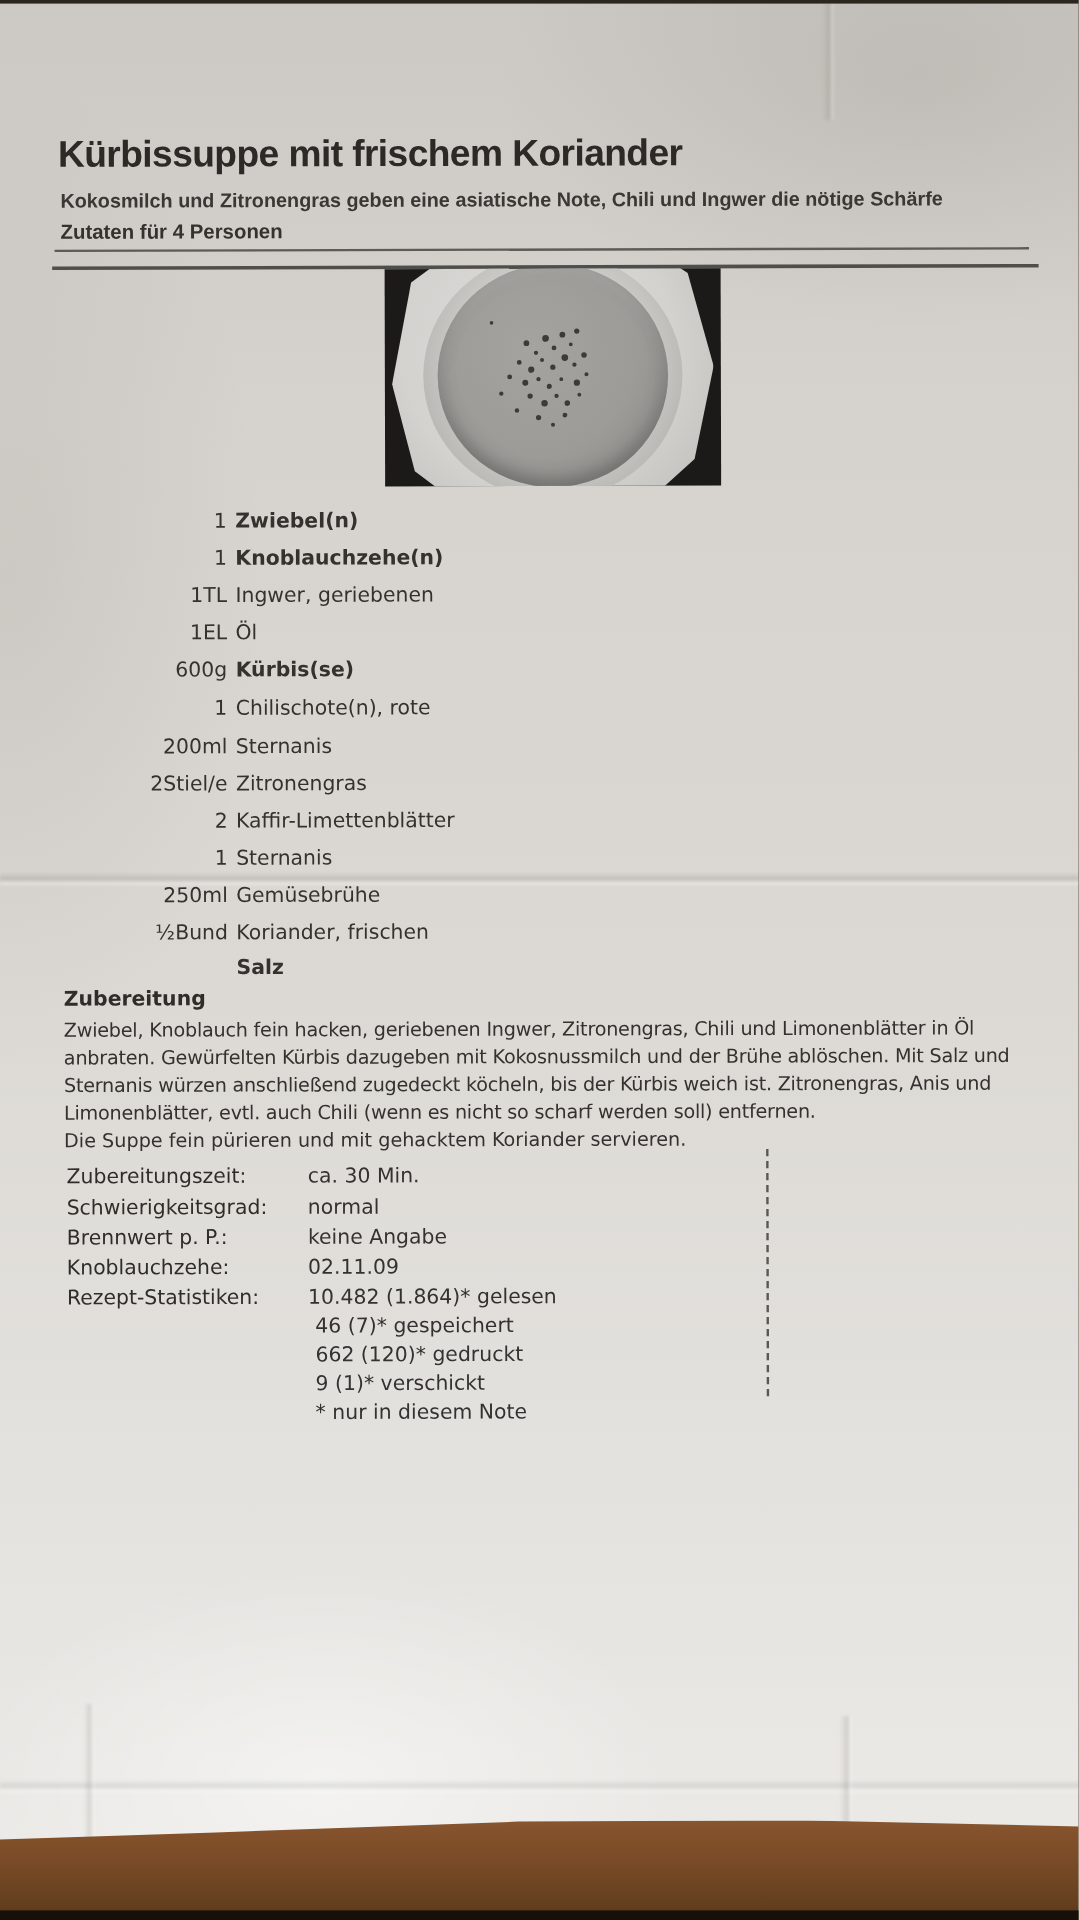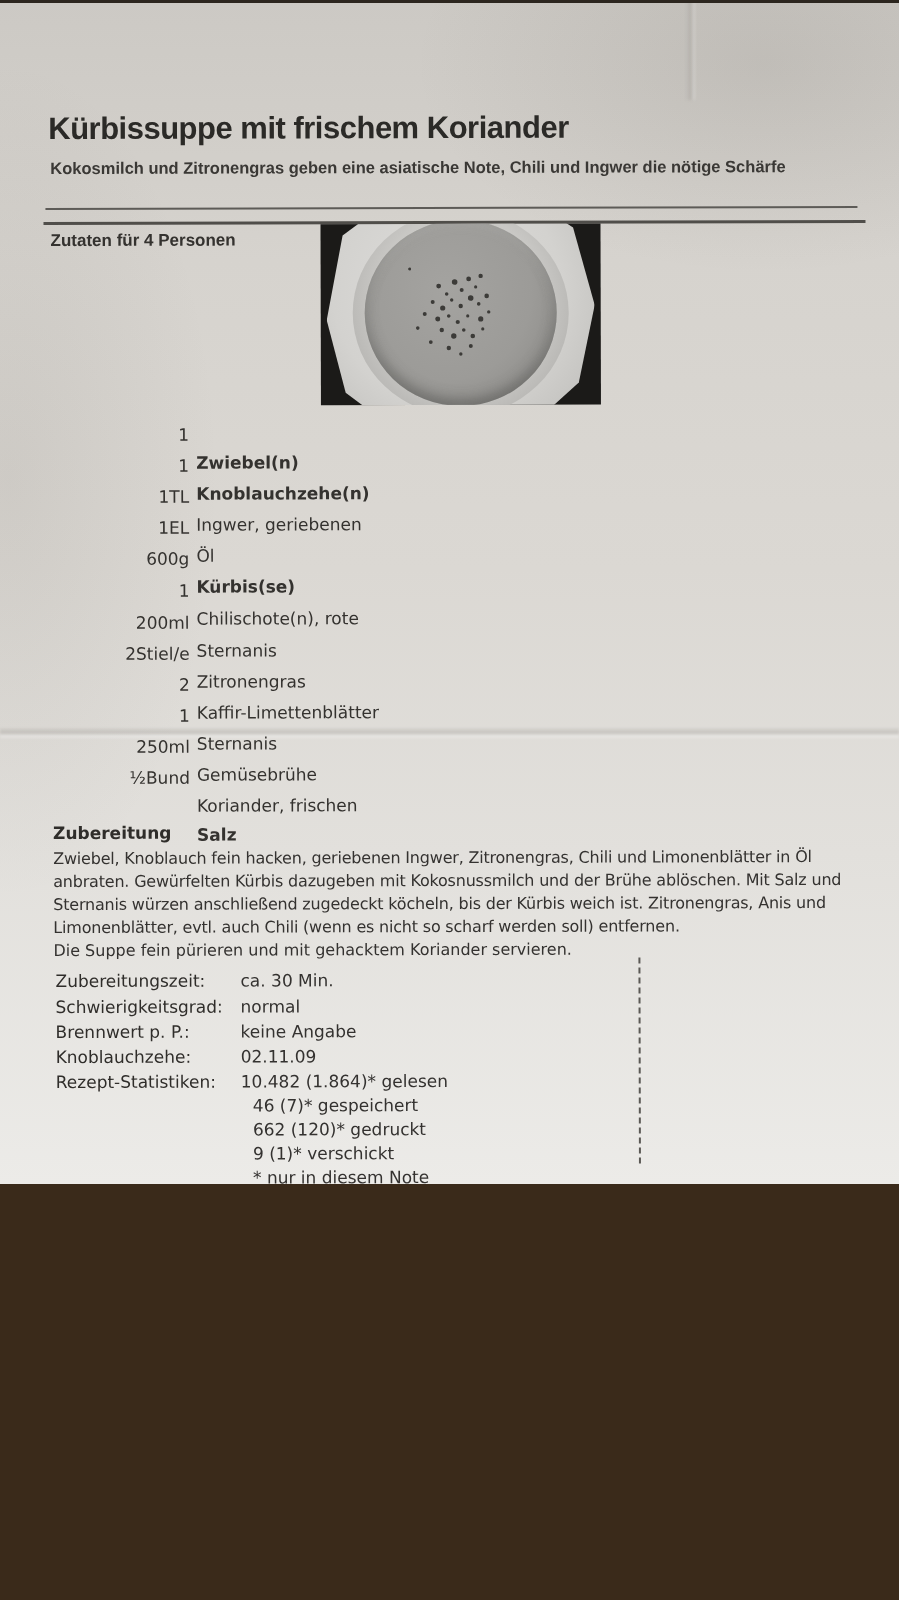--- a/index.html
+++ b/index.html
@@ -1,18 +1,18 @@
 <!DOCTYPE html>
 <html><head>
 <meta charset="utf-8">
 <style>
   html,body{margin:0;padding:0;background:#3a2a1a;}
   .scene{
     position:relative;
-    width:899px;height:1184px;
+    width:899px;height:1600px;
     overflow:hidden;
     background:linear-gradient(180deg,#ccc9c4 0%,#d6d3ce 22%,#dbd8d3 48%,#e2e0dc 72%,#ecebe8 100%);
     font-family:"DejaVu Sans",sans-serif;
     color:#32302d;
   }
   
   .sheen{position:absolute;left:0;top:0;width:899px;height:1600px;pointer-events:none;
     background:
       radial-gradient(ellipse 420px 260px at 30% 93%, rgba(255,255,255,0.45), rgba(255,255,255,0) 70%),
       radial-gradient(ellipse 500px 300px at 85% 4%, rgba(90,85,78,0.12), rgba(90,85,78,0) 70%),
@@ -29,52 +29,52 @@
   .bottom-strip{position:absolute;left:0;top:1592px;width:899px;height:8px;background:#170f09;}
 
   .content{position:absolute;left:0;top:0;width:899px;height:1600px;transform:rotate(-0.15deg);}
 
   .title{position:absolute;left:50px;top:110px;
     font-family:"Liberation Sans",sans-serif;font-weight:bold;font-size:31px;
     letter-spacing:-0.5px;color:#2b2a27;}
   .subtitle{position:absolute;left:52px;top:158px;width:810px;
     font-family:"Liberation Sans",sans-serif;font-weight:bold;font-size:16.5px;color:#3a3835;}
   .servings{position:absolute;left:52px;top:183px;
-    font-family:"Liberation Sans",sans-serif;font-weight:bold;font-size:17px;color:#34322f;margin-top:47px;}
+    font-family:"Liberation Sans",sans-serif;font-weight:bold;font-size:17px;color:#34322f;}
   .rule{position:absolute;background:#5d5b57;height:2px;}
   .rule1{left:47px;top:207px;width:812px;}
   .rule2{left:45px;top:221px;width:822px;height:2.5px;background:#504e4a;}
 
   
   .photo{position:absolute;left:322px;top:224px;width:280px;height:181px;background:#1b1a18;overflow:hidden;}
   .plate{position:absolute;left:6px;top:-30px;width:268px;height:242px;
     background:radial-gradient(ellipse at 45% 40%, #dedddb 0%, #d3d2cf 55%, #c2c1be 85%, #b6b5b2 100%);
     clip-path:polygon(27% 0%,73% 0%,92% 14%,100% 46%,94% 78%,76% 96%,52% 100%,25% 97%,7% 82%,0% 52%,6% 17%);}
   .plate-rim{position:absolute;left:32px;top:-14px;width:216px;height:206px;border-radius:50%;
     background:radial-gradient(ellipse at 50% 45%, #c9c8c5 55%, #b4b3b0 80%, #c0bfbc 100%);}
   .soup{position:absolute;left:44px;top:-4px;width:192px;height:186px;border-radius:50%;
     background:radial-gradient(ellipse at 42% 38%, #a4a3a0 0%, #9c9b98 55%, #8e8d8a 82%, #7f7e7b 100%);
     box-shadow:inset 0 -6px 14px rgba(60,60,58,0.45), inset 0 4px 10px rgba(200,200,198,0.35);}
   .flakes{position:absolute;left:0;top:0;}
 
   
   .ing-row{position:absolute;left:0;width:600px;height:24px;font-size:17px;}
   .ing-row .amt{position:absolute;left:40px;width:150px;text-align:right;color:#34322f;}
-  .ing-row .nm{position:absolute;left:197px;color:#34322f;margin-top:28px;}
+  .ing-row .nm{position:absolute;left:197px;color:#34322f;}
   .ing-row .nm.b{font-weight:bold;}
 
   .prep-head{position:absolute;left:53px;top:822px;font-weight:bold;font-size:17px;color:#2f2d2a;}
   .prep-p1{position:absolute;left:53px;top:846px;width:806px;font-size:16px;line-height:23px;
     letter-spacing:-0.2px;color:#343230;}
   .prep-p2{position:absolute;left:53px;top:940px;width:806px;font-size:16px;color:#343230;}
 
   .meta-row{position:absolute;left:0;width:700px;height:24px;font-size:17px;}
   .meta-row .lbl{position:absolute;left:55px;font-weight:normal;color:#2f2d2a;}
-  .meta-row .val{position:absolute;left:240px;color:#343230;}
-  .stat-line{position:absolute;left:252px;font-size:17px;color:#343230;}
+  .meta-row .val{position:absolute;left:256px;color:#343230;}
+  .stat-line{position:absolute;left:262px;font-size:17px;color:#343230;}
 
   .dashed-line{position:absolute;left:638px;top:958px;height:206px;width:0;
     border-left:2.5px dashed #5a5854;}
 </style>
 </head>
 <body>
 
 <div class="scene">
   <div class="sheen"></div>
   <div class="crease-h" style="top:727px;"></div>

